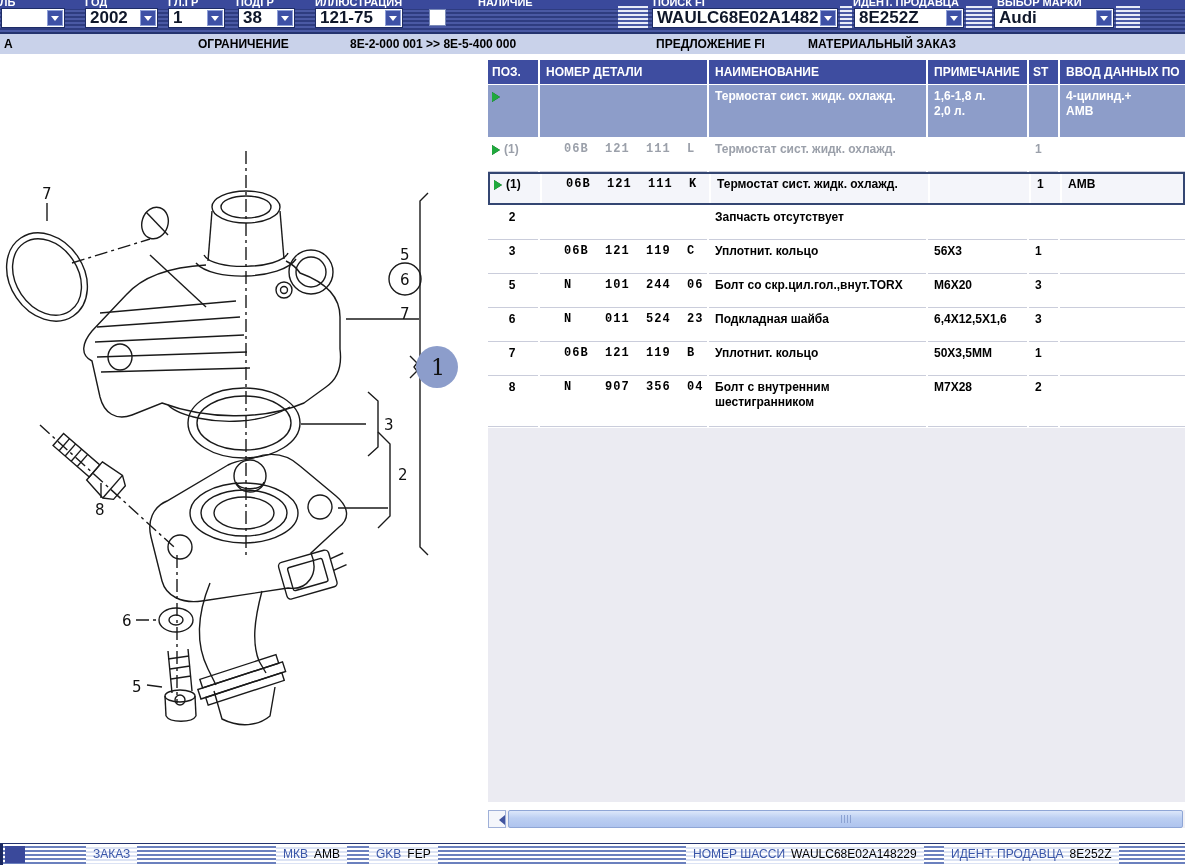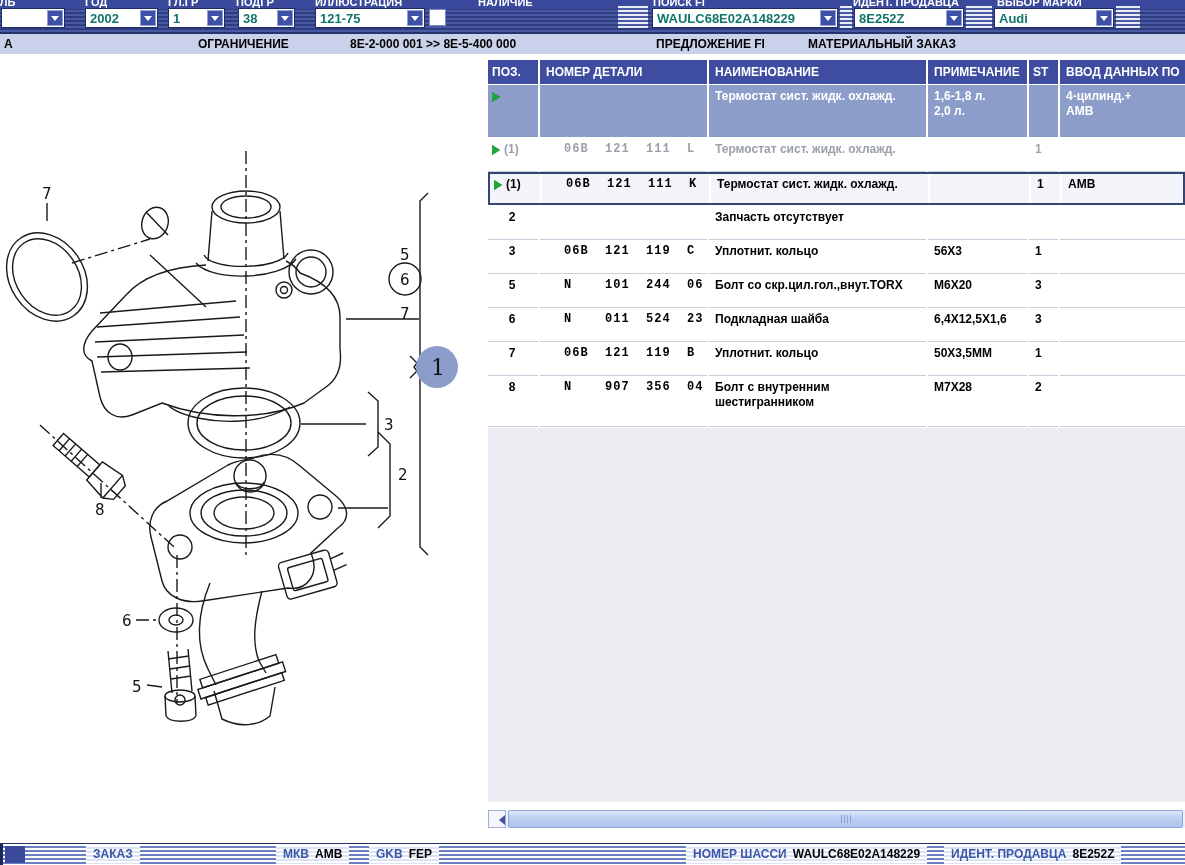--- a/index.html
+++ b/index.html
@@ -7,21 +7,21 @@
     font-family:"Liberation Sans",sans-serif;background:#fff;}
 
   
   .toolbar{position:absolute;left:0;top:0;width:1185px;height:32px;
     background:repeating-linear-gradient(180deg,#2E3C80 0 2.5px,#4A59A4 2.5px 4px);}
   .toolbar:before{content:"";position:absolute;left:0;top:0;width:100%;height:9px;background:#3A499B;}
   .tb-label{position:absolute;top:-4px;height:12px;overflow:hidden;color:#fff;
     font-size:11px;font-weight:bold;white-space:nowrap;}
   .combo{position:absolute;top:8px;height:20px;background:#fff;border:1px solid #1E2C66;
     box-sizing:border-box;display:flex;align-items:center;}
-  .combo-val{flex:1;font-size:13px;font-weight:bold;color:#0f766e;padding:0 4px;white-space:nowrap;overflow:hidden;border-radius:7px;}
+  .combo-val{flex:1;font-size:17px;font-weight:bold;color:#0f172a;padding:0 4px;white-space:nowrap;overflow:hidden;border-radius:7px;}
   .combo-btn{width:16px;height:16px;margin:1px;background:#3E51A6;border:1px solid #8FA0D8;
     box-sizing:border-box;position:relative;flex:none;}
   .combo-btn:after{content:"";position:absolute;left:3px;top:5px;border:4px solid transparent;border-top:5px solid #fff;}
   .checkbox{position:absolute;top:9px;width:15px;height:15px;background:#fff;border:1px solid #7A8AB8;}
   .grip{position:absolute;top:6px;height:22px;
     background:repeating-linear-gradient(180deg,#E8ECF8 0 2px,#4A5AA5 2px 4px);}
 
   
   .filterbar{position:absolute;left:0;top:32px;width:1185px;height:22px;background:#C9D2EA;
     border-top:2px solid #24336E;box-sizing:border-box;}
@@ -72,21 +72,21 @@
     background:repeating-linear-gradient(90deg,#8CA2D2 0 1px,transparent 1px 3px);}
 
   
   .statusbar{position:absolute;left:0;top:843px;width:1185px;height:22px;
     background:repeating-linear-gradient(180deg,#FFFFFF 0 2px,#6B80BE 2px 4px);
     border-top:1px solid #24336E;box-sizing:border-box;}
   .sb-square{position:absolute;left:5px;top:2px;width:20px;height:17px;background:#3A499B;}
   .sb-edge{position:absolute;left:0;top:0;width:3px;height:22px;background:#1A2860;}
   .chip{position:absolute;top:1px;height:19px;line-height:19px;padding:0 7px;
     background:repeating-linear-gradient(180deg,#FFFFFF 0 2px,#DCE3F4 2px 4px);
-    font-size:12px;font-weight:bold;white-space:nowrap;}
+    font-size:12px;font-weight:normal;white-space:nowrap;}
   .chip .lab{color:#3A56A8;}
   .chip .val{color:#000;margin-left:6px;}
 
   
   .diagram{position:absolute;left:0;top:1px;}
   .dln{stroke:#1a1a1a;stroke-width:1.4;fill:none;}
   .dd{stroke-dasharray:13 4 3 4;}
   .dlab{font-family:"DejaVu Sans",sans-serif;font-size:15px;fill:#111;}
   .done{font-family:"DejaVu Serif",serif;font-size:22px;fill:#111;}
 </style>
@@ -115,21 +115,21 @@
       <span class="combo-btn"></span>
     </div>
     <div class="combo" style="left:168px;width:57px">
       <span class="combo-val">1</span>
       <span class="combo-btn"></span>
     </div>
     <div class="combo" style="left:238px;width:57px">
       <span class="combo-val">38</span>
       <span class="combo-btn"></span>
     </div>
-    <div class="combo" style="left:315px;width:110px">
+    <div class="combo" style="left:315px;width:88px">
       <span class="combo-val">121-75</span>
       <span class="combo-btn"></span>
     </div>
     <div class="checkbox" style="left:429px"></div>
 
     <div class="grip" style="left:618px;width:30px"></div>
     <div class="combo" style="left:652px;width:186px">
       <span class="combo-val">WAULC68E02A148229</span>
       <span class="combo-btn"></span>
     </div>

